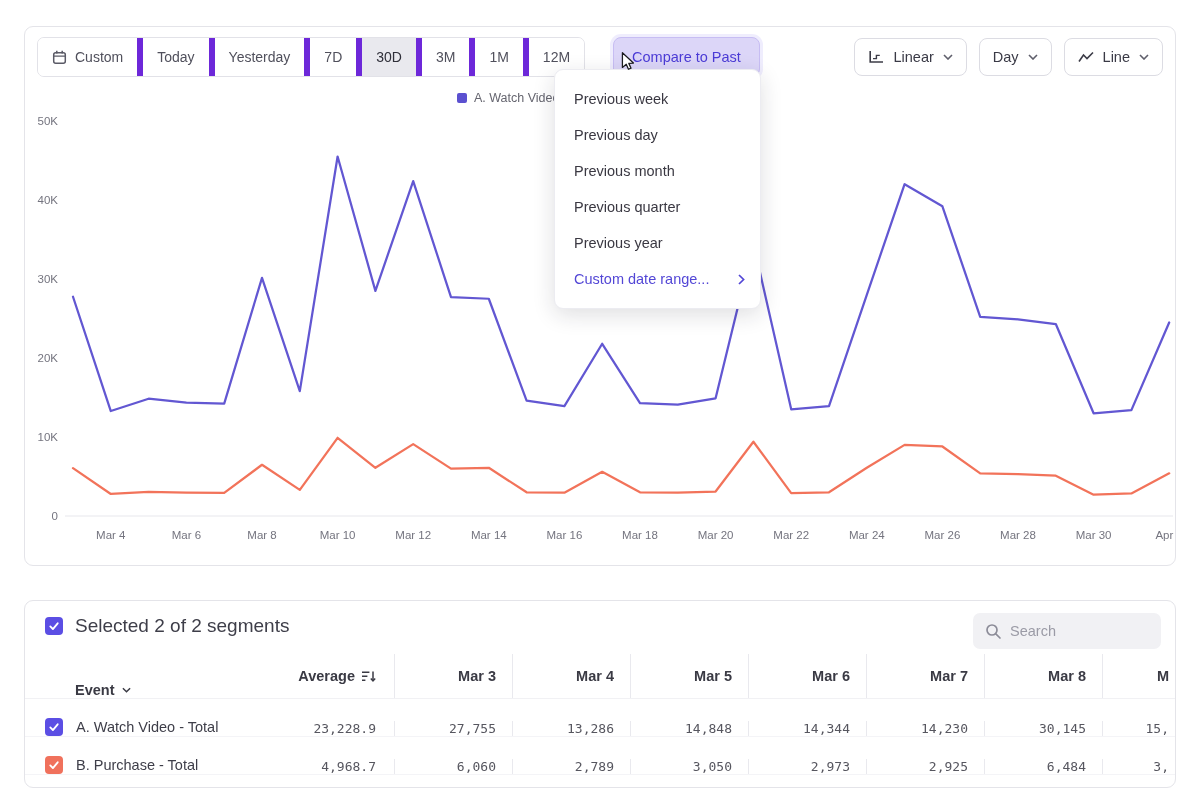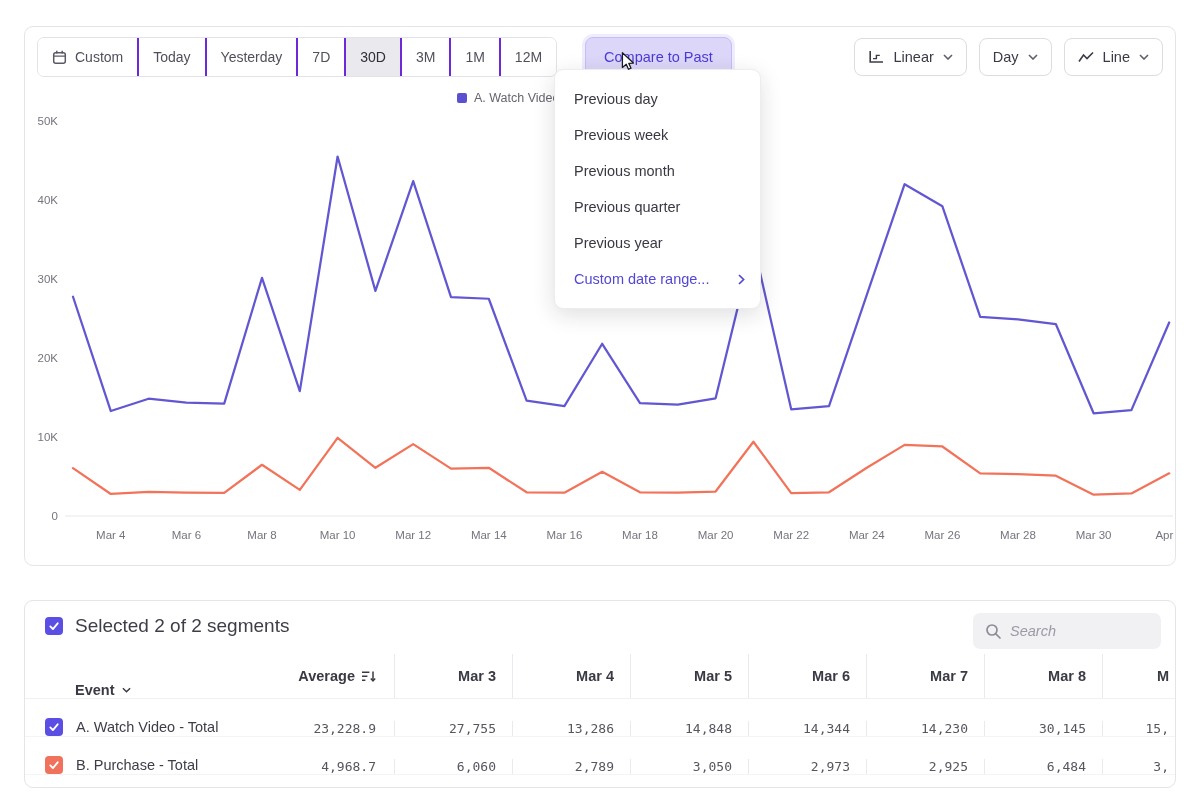--- a/index.html
+++ b/index.html
@@ -6,21 +6,21 @@
   html,body { width:1200px; height:802px; background:#fff; overflow:hidden;
     font-family:"Liberation Sans", sans-serif; position:relative; }
   .card { position:absolute; background:#fff; border:1px solid #e4e4e9; border-radius:9px; }
   #card-chart { left:24px; top:26px; width:1152px; height:540px; }
   #card-table { left:24px; top:600px; width:1152px; height:188px; overflow:hidden; }
 
   
   .toolbar { position:absolute; top:10px; left:12px; right:12px; display:flex; align-items:center; }
   .seg-group { display:flex; border:1px solid #e2e2e8; border-radius:7px; overflow:hidden; background:#fff; }
   .seg-btn { display:flex; align-items:center; gap:8px; padding:0 14px; height:38px; font-size:14px;
-    color:#50505c; background:#fff; border:none; border-right:2px solid #6d28d9; cursor:pointer;
+    color:#50505c; background:#fff; border:none; border-right:6px solid #6d28d9; cursor:pointer;
     font-family:"Liberation Sans", sans-serif; white-space:nowrap; }
   .seg-btn:last-child { border-right:none; }
   .seg-btn.selected { background:#e9e9ee; color:#2f2f39; }
   .compare-btn { margin-left:28px; height:40px; padding:0 18px; border-radius:8px; background:#dcd6f8;
     color:#4b3bd6; font-size:14.5px; font-weight:400; border:1px solid #c7bdf3; cursor:pointer;
     font-family:"Liberation Sans", sans-serif; box-shadow:0 0 0 3px rgba(120,104,240,0.12); }
   .right-group { margin-left:auto; display:flex; gap:12px; }
   .dd-btn { display:flex; align-items:center; gap:9px; height:38px; padding:0 13px; border:1px solid #dcdce3;
     border-radius:8px; background:#fff; font-size:14.5px; color:#3a3a46; cursor:pointer;
     font-family:Liberation Sans, sans-serif; }
@@ -39,21 +39,21 @@
   #chart-svg { position:absolute; left:0; top:66px; z-index:0; }
 
   
   .seg-head { position:absolute; top:14px; left:20px; display:flex; align-items:center; gap:12px; }
   .checkbox { width:18px; height:18px; border-radius:4px; display:inline-flex; align-items:center;
     justify-content:center; flex:0 0 18px; cursor:pointer; }
   .seg-head-label { font-size:19px; color:#3e3e49; }
   .search-box { position:absolute; top:12px; right:14px; width:188px; height:36px; background:#f1f1f4;
     border-radius:7px; display:flex; align-items:center; gap:8px; padding:0 12px; }
   .search-box input { flex:1; border:none; outline:none; background:transparent; font-size:14.5px;
-    color:#b91c1c; font-family:"Liberation Sans", sans-serif; min-width:0;font-style:italic; }
+    color:#b91c1c; font-family:"Liberation Sans", sans-serif; min-width:0; }
   .search-box input::placeholder { color:#9b9ba6; }
 
   .tbl { position:absolute; top:54px; left:0; right:0; }
   .t-head, .t-row { display:flex; flex-wrap:nowrap; align-items:flex-end; }
   .t-head { height:44px; border-bottom:1px solid #f1f1f4; }
   .t-row  { height:38px; border-bottom:1px solid #f4f4f7; }
   .cell-label { width:240px; flex:0 0 240px; display:flex; align-items:center; gap:13px; padding-left:20px; }
   .head-event { width:240px; flex:0 0 240px; display:flex; align-items:center; gap:7px; padding-left:50px;
     font-size:14.5px; font-weight:700; color:#3a3a44; cursor:pointer; }
   .cell-num { flex:0 0 118px; width:118px; text-align:right; padding-right:16px; border-right:1px solid #e9e9ee;
@@ -154,22 +154,22 @@
       <text x="917.4" y="446" text-anchor="middle" fill="#74747f" font-size="11.5" font-family="Liberation Sans, sans-serif">Mar 26</text>
       <text x="992.9999999999999" y="446" text-anchor="middle" fill="#74747f" font-size="11.5" font-family="Liberation Sans, sans-serif">Mar 28</text>
       <text x="1068.6" y="446" text-anchor="middle" fill="#74747f" font-size="11.5" font-family="Liberation Sans, sans-serif">Mar 30</text>
       <text x="1144.1999999999998" y="446" text-anchor="middle" fill="#74747f" font-size="11.5" font-family="Liberation Sans, sans-serif">Apr 1</text>
       <polyline points="48,203.73549999999997 85.8,318.0406 123.6,305.7008 161.39999999999998,309.6824 199.2,310.58299999999997 237,184.8545 274.79999999999995,298.18 312.59999999999997,63.55000000000001 350.4,197.85000000000002 388.2,88.04000000000002 426,204.17 463.79999999999995,205.74999999999997 501.59999999999997,307.66 539.4,313.19 577.1999999999999,250.78 615,310.03000000000003 652.8,311.61 690.5999999999999,305.29 728.4,150.45000000000005 766.1999999999999,316.35 804,313.19 841.8,201.79999999999998 879.5999999999999,91.19999999999999 917.4,113.32 955.1999999999999,223.92 992.9999999999999,226.29 1030.8,231.03 1068.6,320.3 1106.3999999999999,317.14 1144.1999999999998,229.45000000000002" fill="none" stroke="#6257d2" stroke-width="2.25" stroke-linejoin="round" stroke-linecap="round"></polyline>
       <polyline points="48,375.126 85.8,400.9669 123.6,398.905 161.39999999999998,399.5133 199.2,399.8925 237,371.7764 274.79999999999995,396.93 312.59999999999997,344.78999999999996 350.4,374.81 388.2,351.11 426,375.6 463.79999999999995,374.81 501.59999999999997,399.3 539.4,399.695 577.1999999999999,378.76 615,399.3 652.8,399.695 690.5999999999999,398.51 728.4,348.74 766.1999999999999,400.09 804,399.3 841.8,374.81 879.5999999999999,351.9 917.4,353.48 955.1999999999999,380.34000000000003 992.9999999999999,381.13 1030.8,382.71 1068.6,401.67 1106.3999999999999,400.485 1144.1999999999998,380.34000000000003" fill="none" stroke="#f2735a" stroke-width="2.25" stroke-linejoin="round" stroke-linecap="round"></polyline>
     </svg>
 
   <div class="menu">
     <div>
+        <div class="menu-item">Previous week</div>
         <div class="menu-item">Previous day</div>
-        <div class="menu-item">Previous week</div>
         <div class="menu-item">Previous month</div>
         <div class="menu-item">Previous quarter</div>
         <div class="menu-item">Previous year</div>
       </div>
     <div class="menu-item custom">
       <span>Custom date range...</span>
       <svg width="7" height="11" viewBox="0 0 7 11">
         <path d="M1 1 L5.6 5.5 L1 10" fill="none" stroke="#5347d6" stroke-width="1.7"></path>
       </svg>
     </div>

